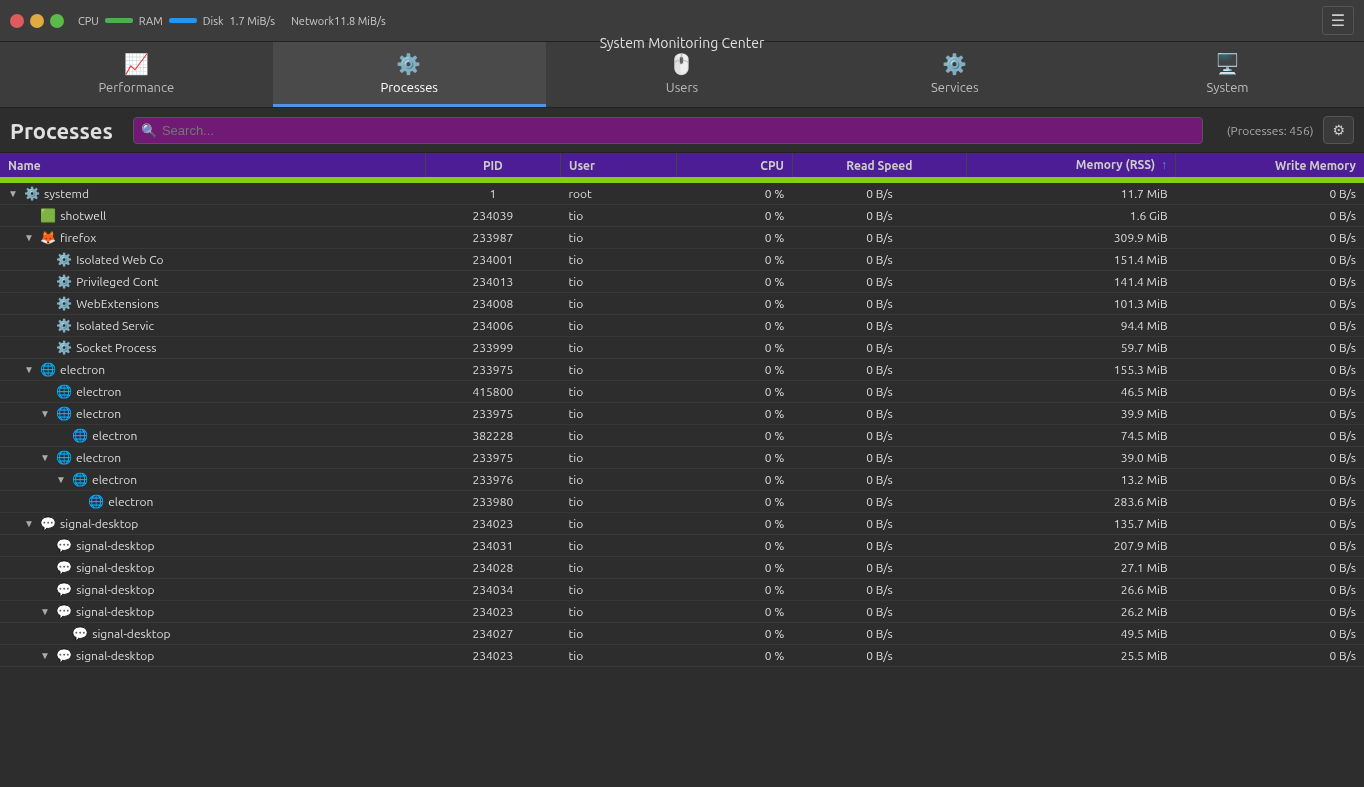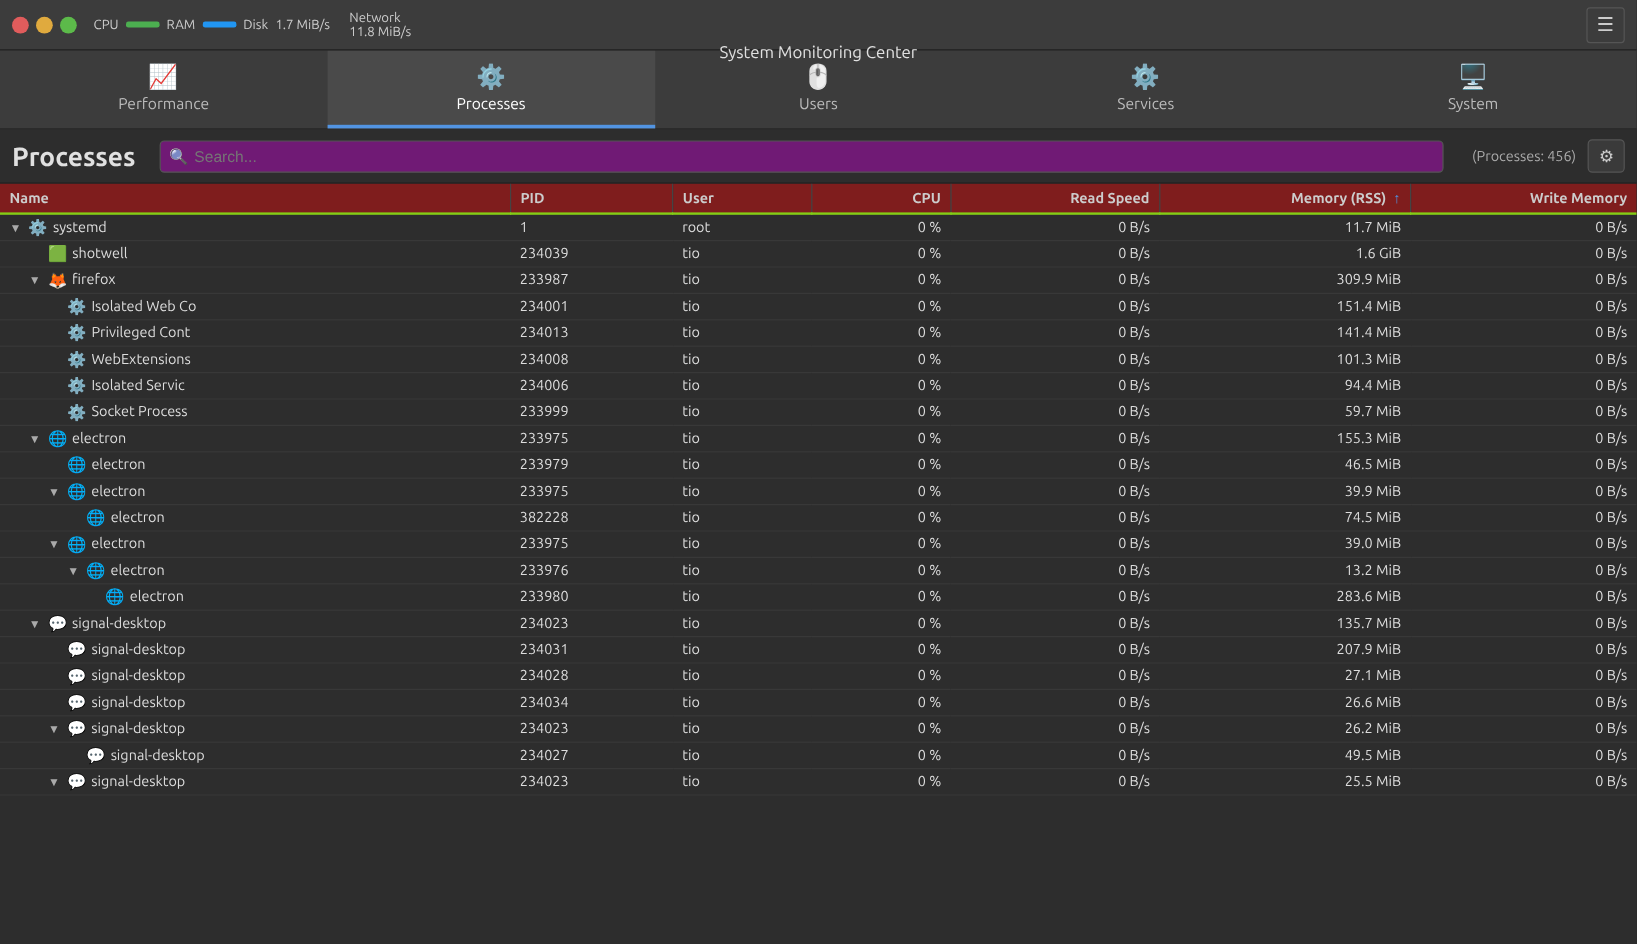--- a/index.html
+++ b/index.html
@@ -162,22 +162,22 @@
     #process-table {
       width: 100%;
       overflow-y: auto;
       height: calc(787px - 42px - 58px - 50px);
     }
     table {
       width: 100%;
       border-collapse: collapse;
     }
     thead tr {
-      background: #7f1d1d;
-      border-bottom: 2px solid #84cc16;
+      background: #4c1d95;
+      border-bottom: 6px solid #84cc16;
     }
     thead th {
       padding: 5px 8px;
       text-align: left;
       font-weight: 600;
       color: #ccc;
       font-size: 12px;
       white-space: nowrap;
       border-right: 1px solid #444;
       cursor: pointer;
@@ -186,43 +186,42 @@
     tbody tr {
       border-bottom: 1px solid #383838;
     }
     tbody td {
       padding: 3px 8px;
       font-size: 12px;
       white-space: nowrap;
       color: #ddd;
     }
     .name-col { min-width: 220px; }
-    .pid-col { text-align: left; min-width: 70px; }
+    .pid-col { text-align: center; min-width: 70px; }
     .user-col { min-width: 60px; }
     .cpu-col { text-align: right; min-width: 60px; }
-    .read-col { text-align: right; min-width: 90px; }
+    .read-col { text-align: center; min-width: 90px; }
     .mem-col { text-align: right; min-width: 100px; }
     .write-col { text-align: right; }
     .process-name {
       display: flex;
       align-items: center;
       gap: 4px;
     }
     .proc-icon { font-size: 13px; }
     .toggle-icon { cursor: pointer; font-size: 10px; color: #aaa; margin-right: 2px; }
     .sort-indicator { color: #5294e2; margin-left: 3px; }
     
     #process-table::-webkit-scrollbar { width: 8px; }
     #process-table::-webkit-scrollbar-track { background: #2d2d2d; }
     #process-table::-webkit-scrollbar-thumb { background: #555; border-radius: 4px; }
     .network-info {
       font-size: 11px;
       color: #ccc;
       display: flex;
-      flex-direction: column;
       margin-left: 10px;
     }
   </style>
 </head>
 <body>
 
 <div id="titlebar">
   <div class="window-controls">
     <button class="wc-btn wc-close"></button>
     <button class="wc-btn wc-min"></button>
@@ -433,21 +432,21 @@
             <td class="write-col">0 B/s</td>
           </tr>
           <tr>
             <td class="name-col">
     <div class="process-name" style="padding-left:32px">
       <span style="display:inline-block;width:12px"></span>
       <span class="proc-icon">🌐</span>
       <span>electron</span>
     </div>
             </td>
-            <td class="pid-col">233979</td>
+            <td class="pid-col">415800</td>
             <td class="user-col">tio</td>
             <td class="cpu-col">0 %</td>
             <td class="read-col">0 B/s</td>
             <td class="mem-col">46.5 MiB</td>
             <td class="write-col">0 B/s</td>
           </tr>
           <tr>
             <td class="name-col">
     <div class="process-name" style="padding-left:32px">
       <span class="toggle-icon">▼</span>

